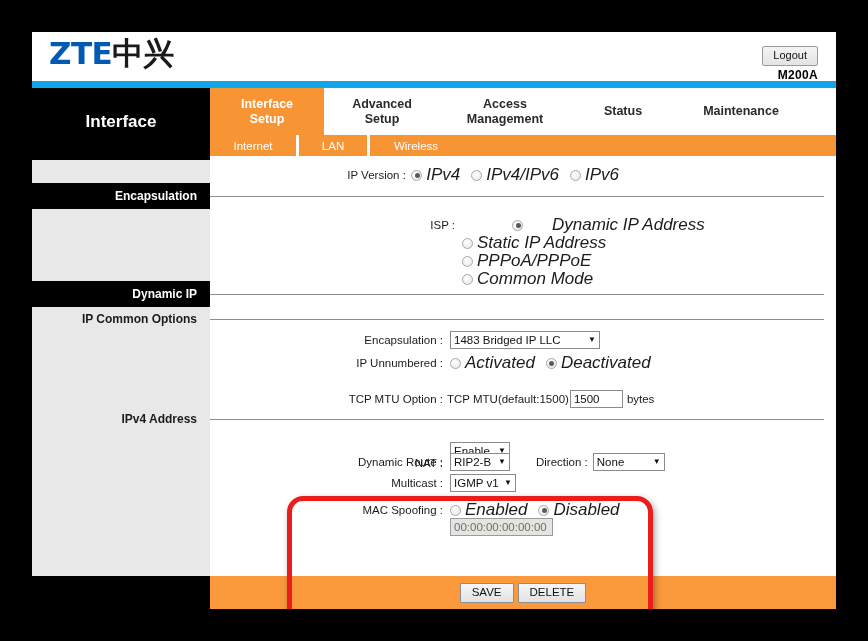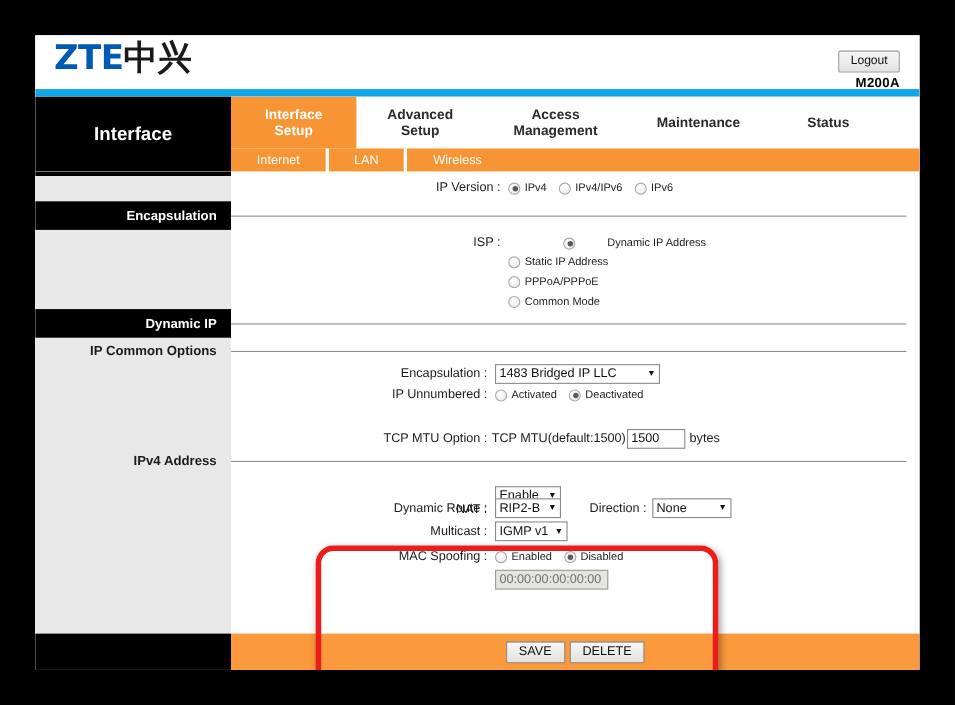--- a/index.html
+++ b/index.html
@@ -193,21 +193,21 @@
     flex: none;
   }
   .radio.on::after {
     content: "";
     position: absolute;
     left: 2.5px; top: 2.5px;
     width: 5px; height: 5px;
     border-radius: 50%;
     background: #5a5a5a;
   }
-  .rtext { margin-right: 11px; font-size: 10px; color: #1b1b1b; }
+  .rtext { margin-right: 11px; font-size: 17px; color: #1b1b1b; font-style: italic; }
 
   select.sel, .sel {
     font-family: "Liberation Sans", sans-serif;
     font-size: 11.5px;
     color: #111;
     background: #ffffff;
     border: 1px solid #8a8a8a;
     height: 18px;
     line-height: 16px;
     padding: 0 16px 0 3px;
@@ -315,22 +315,22 @@
           <div>Advanced</div>
           <div>Setup</div>
         </div>
       </div>
       <div class="tab w3">
         <div>
           <div>Access</div>
           <div>Management</div>
         </div>
       </div>
+      <div class="tab w5">Status</div>
       <div class="tab w4">Maintenance</div>
-      <div class="tab w5">Status</div>
     </div>
 
     <div class="subtabs">
       <div class="subtab s1 active">Internet</div>
       <div class="sdiv"></div>
       <div class="subtab s2">LAN</div>
       <div class="sdiv"></div>
       <div class="subtab s3">Wireless</div>
     </div>
   </div>

